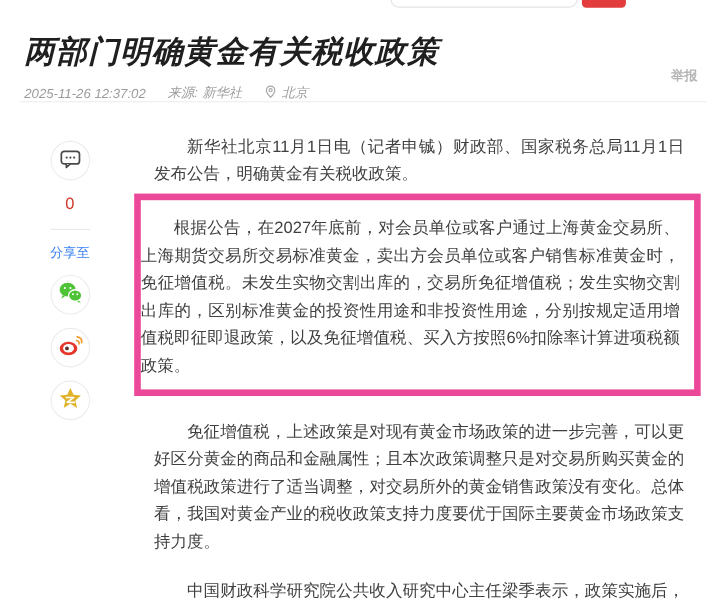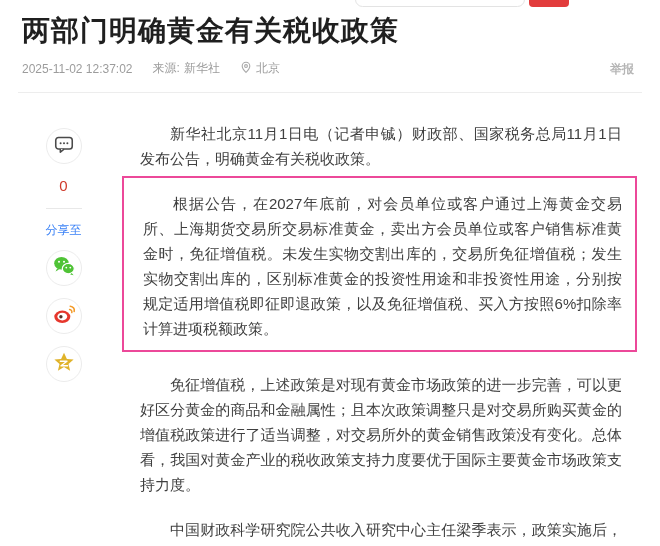--- a/index.html
+++ b/index.html
@@ -11,21 +11,21 @@
   
   .search-remnant {
     position:absolute; left:355px; top:-8px; width:170px; height:15px;
     border:1px solid #e3e3e3; border-radius:8px; background:#fff; box-sizing:border-box;
   }
   .search-btn-remnant {
     position:absolute; left:529px; top:-6px; width:40px; height:13px;
     background:#e23c3c; border-radius:4px;
   }
   
-  .hdr { position:absolute; left:22px; top:14px; width:600px; }
+  .hdr { position:absolute; left:22px; top:30px; width:600px;font-style:italic; }
   .title {
     margin:0; font-size:28px; line-height:34px; font-weight:700;
     color:#1f1f1f; letter-spacing:1px;
   }
   .meta {
     margin-top:12px; display:flex; align-items:center; gap:20px;
     font-size:12px; color:#9c9c9c;
   }
   .meta .item { display:flex; align-items:center; gap:4px; }
   .report {
@@ -51,36 +51,36 @@
   .rail .circle + .circle { margin-top:6px; }
   .share-circle { margin-bottom:6px; }
   
   .article { position:absolute; left:140px; top:121px; width:482px; }
   .article p {
     margin:0 0 20px; font-size:15px; line-height:25px; color:#3f3f3f;
     text-indent:2em; text-align:justify;
   }
   .article p.first { margin-bottom:5px; }
   .highlight-box {
-    border:2px solid #ec4899;
+    border:6px solid #ec4899;
     margin:0 -15px 20px -18px;
-    padding:13px 13px 9px 19px;
+    padding:13px 13px 9px 0;
   }
   .highlight-box p { margin:0; }
 </style>
 </head>
 <body>
 
 <div class="search-remnant"></div>
 <div class="search-btn-remnant"></div>
 
 <div class="hdr">
   <h1 class="title">两部门明确黄金有关税收政策</h1>
   <div class="meta">
-    <span class="item">2025-11-02 12:37:02</span>
+    <span class="item">2025-11-26 12:37:02</span>
     <span class="item">
       <span>来源:</span>
       <span>新华社</span>
     </span>
     <span class="item">
       <span>
         <svg width="12" height="13" viewBox="0 0 12 13" fill="none">
           <path d="M6 1.2 C3.9 1.2 2.2 2.9 2.2 5 c0 2.9 3.8 6.4 3.8 6.4 s3.8-3.5 3.8-6.4 C9.8 2.9 8.1 1.2 6 1.2 z" stroke="#a8a8a8" stroke-width="1.1"></path>
           <circle cx="6" cy="5" r="1.4" stroke="#a8a8a8" stroke-width="1.1"></circle>
         </svg>

